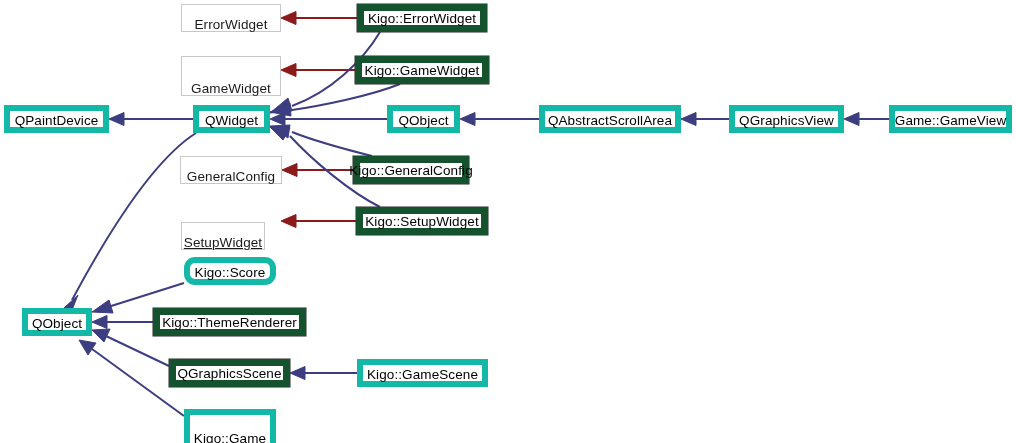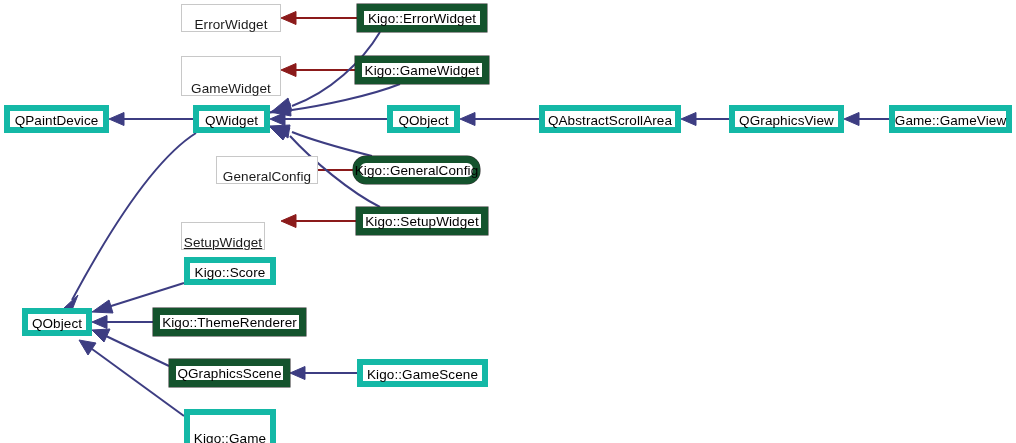--- a/index.html
+++ b/index.html
@@ -199,37 +199,37 @@
   </div>
 
   <div class="node solid" style="left:729px; top:105px; width:115px; height:28px;">
     <span class="node-label">QGraphicsView</span>
   </div>
 
   <div class="node solid" style="left:889px; top:105px; width:123px; height:28px;">
     <span class="node-label">Game::GameView</span>
   </div>
 
-  <div class="node ghost" style="left:180px; top:156px; width:102px; height:28px;margin-left:36px;">
+  <div class="node ghost" style="left:180px; top:156px; width:102px; height:28px;">
     <span class="node-label">GeneralConfig</span>
   </div>
 
-  <div class="node solid heavy" style="left:353px; top:156px; width:127px; height:28px;border-radius:13px;">
+  <div class="node solid heavy" style="left:353px; top:156px; width:116px; height:28px;">
     <span class="node-label">Kigo::GeneralConfig</span>
   </div>
 
   <div class="node ghost" style="left:181px; top:222px; width:84px; height:28px;text-decoration:underline;">
     <span class="node-label">SetupWidget</span>
   </div>
 
   <div class="node solid heavy" style="left:356px; top:207px; width:132px; height:28px;">
     <span class="node-label">Kigo::SetupWidget</span>
   </div>
 
-  <div class="node solid" style="left:184px; top:257px; width:92px; height:28px;">
+  <div class="node solid" style="left:184px; top:257px; width:92px; height:28px;border-radius:11px;">
     <span class="node-label">Kigo::Score</span>
   </div>
 
   <div class="node solid" style="left:22px; top:308px; width:70px; height:28px;">
     <span class="node-label">QObject</span>
   </div>
 
   <div class="node solid heavy" style="left:153px; top:308px; width:153px; height:28px;">
     <span class="node-label">Kigo::ThemeRenderer</span>
   </div>

